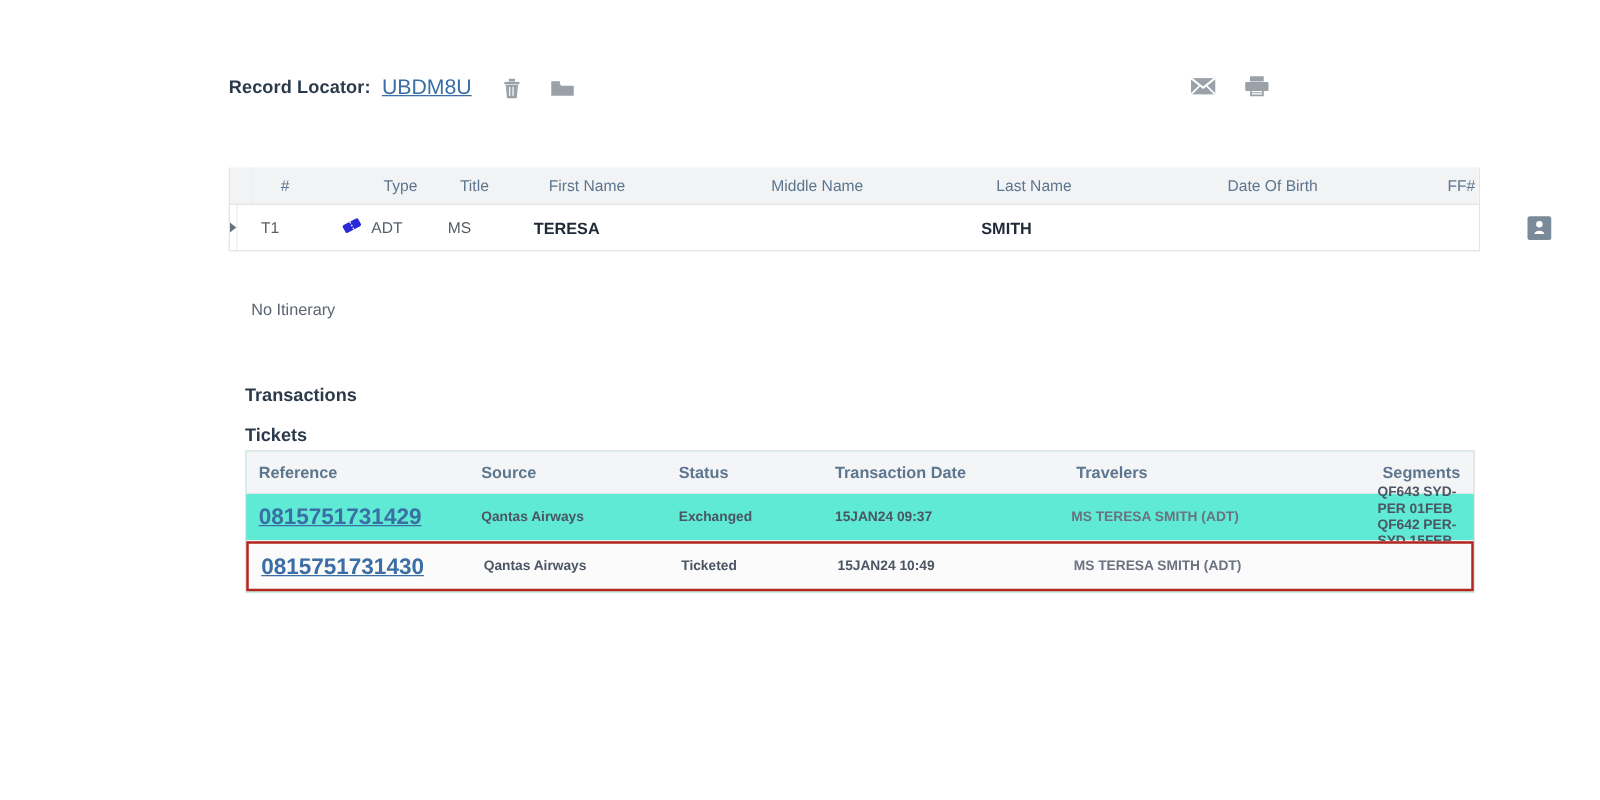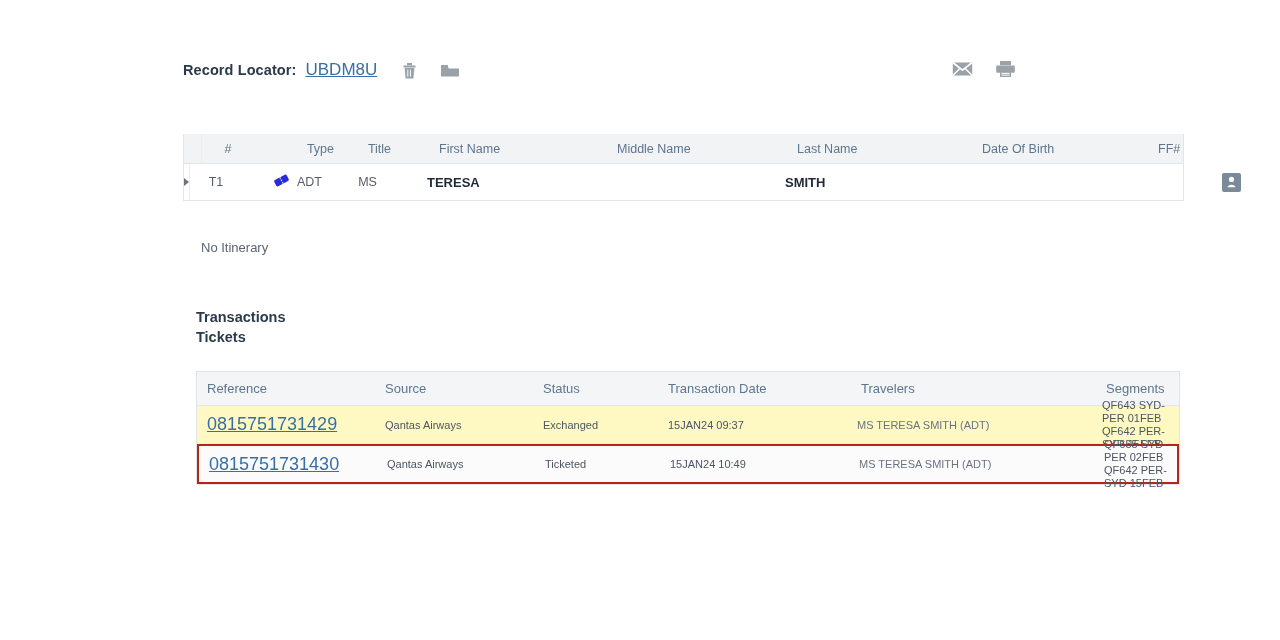--- a/index.html
+++ b/index.html
@@ -172,30 +172,31 @@
 
   
   .sec-title {
     position: absolute;
     left: 152px;
     font-size: 14.5px;
     font-weight: bold;
     color: #2b3a4a;
   }
   .sec-transactions { top: 309px; }
-  .sec-tickets { top: 329px; }
+  .sec-tickets { top: 341px; }
 
   .tkt-table {
     position: absolute;
     left: 152px;
-    top: 371px;
+    top: 360px;
     width: 984px;
     border: 1px solid #e2e4e6;
     box-sizing: border-box;
-    background: #fef9c3;
+    background: #5eead4;
+    font-weight: bold;
   }
   .tkt-head {
     display: flex;
     align-items: center;
     height: 33px;
     background: #f4f5f6;
     border-bottom: 1px solid #e4e6e8;
   }
   .tkt-head .th {
     font-size: 13px;
@@ -364,20 +365,16 @@
     </div>
 
     <div class="tkt-row highlight">
       <div class="k-ref">
         <span class="ref-link">0815751731430</span>
       </div>
       <div class="k-src cell-txt">Qantas Airways</div>
       <div class="k-stat cell-txt">Ticketed</div>
       <div class="k-date cell-txt">15JAN24 10:49</div>
       <div class="k-trav cell-sm">MS TERESA SMITH (ADT)</div>
-      <div class="k-seg">
-        <span class="seg-line">QF655 SYD-PER 02FEB</span>
-        <span class="seg-line">QF642 PER-SYD 15FEB</span>
-      </div>
     </div>
   </div>
 
 </div>
 
 </body></html>

